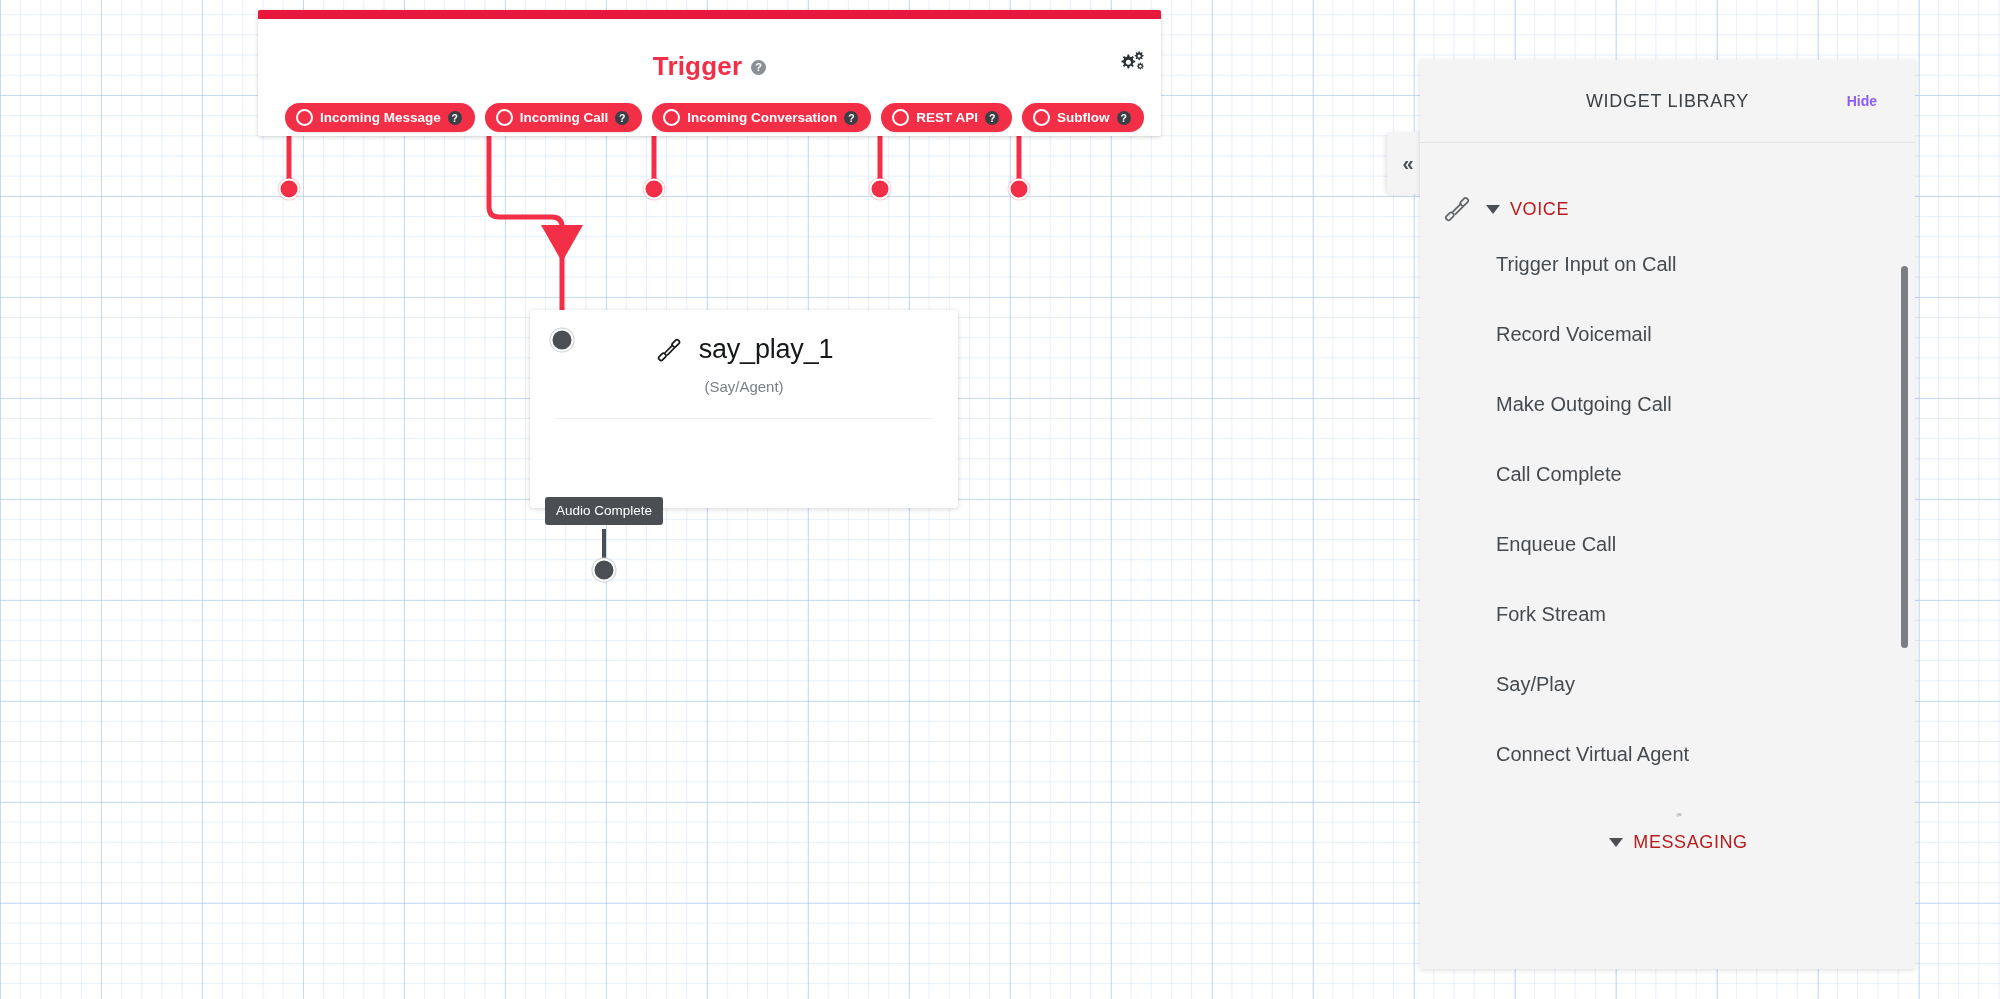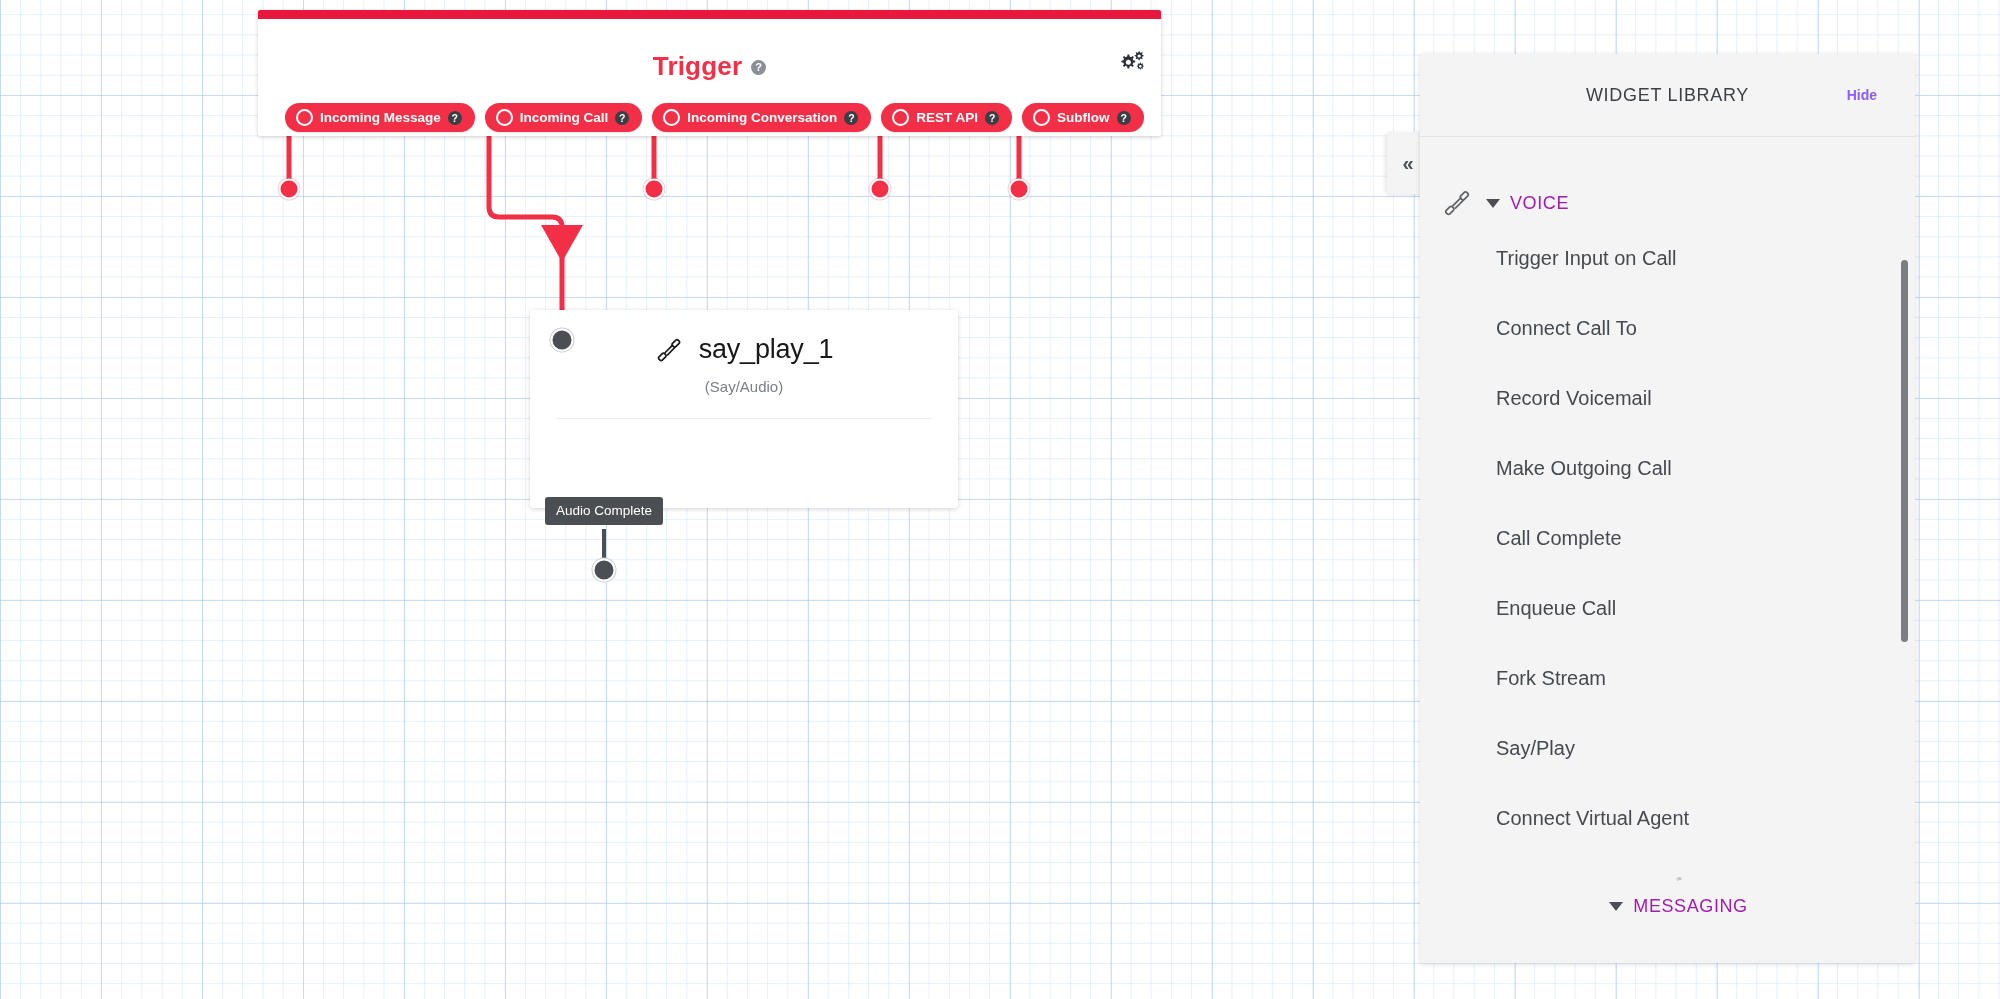--- a/index.html
+++ b/index.html
@@ -224,21 +224,21 @@
     padding: 6px 11px 7px;
     border-radius: 3px;
     white-space: nowrap;
     z-index: 7;
   }
 
   
   .lib-panel {
     position: absolute;
     left: 1420px;
-    top: 54px;
+    top: 60px;
     width: 495px;
     height: 909px;
     background: #f4f4f4;
     box-shadow: 0 1px 5px rgba(0,0,0,0.14);
     z-index: 10;
   }
   .lib-header {
     position: relative;
     height: 82px;
     border-bottom: 1px solid #e4e4e4;
@@ -272,21 +272,21 @@
   .lib-group-head {
     display: flex;
     align-items: center;
     gap: 14px;
     padding: 0 0 0 22px;
     height: 40px;
     cursor: pointer;
   }
   .lib-group-label {
     font-size: 18px;
-    color: #a21caf;
+    color: #b91c1c;
     letter-spacing: 0.6px;
     display: flex;
     align-items: center;
     gap: 10px;
   }
   .caret-down {
     width: 0; height: 0;
     border-left: 7px solid transparent;
     border-right: 7px solid transparent;
     border-top: 9px solid #4b4f54;
@@ -420,21 +420,21 @@
         <svg width="28" height="28" viewBox="0 0 28 28">
           <g fill="none" stroke="#16181a" stroke-width="1.7" stroke-linejoin="round">
             <path d="M20.8,4.1 a1.6,1.6 0 0 1 2.3,0 l1.0,1.0 a1.6,1.6 0 0 1 0,2.3 l-3.3,3.3 a1.6,1.6 0 0 1 -2.3,0 l-1.0,-1.0 a1.6,1.6 0 0 1 0,-2.3 z"></path>
             <path d="M7.3,17.6 a1.6,1.6 0 0 1 2.3,0 l1.0,1.0 a1.6,1.6 0 0 1 0,2.3 l-3.3,3.3 a1.6,1.6 0 0 1 -2.3,0 l-1.0,-1.0 a1.6,1.6 0 0 1 0,-2.3 z"></path>
             <path d="M18.0,8.7 L9.8,17.0"></path>
             <path d="M20.3,11.0 L12.1,19.3"></path>
           </g>
         </svg>
         <span>say_play_1</span>
       </div>
-      <div class="node-sub">(Say/Audio)</div>
+      <div class="node-sub">(Say/Agent)</div>
       <div class="node-divider"></div>
     </div>
   </div>
 
   <div class="dot-gray" style="left:562px; top:340px;"></div>
 
   <div class="tooltip-chip">Audio Complete</div>
   <svg class="wires" width="2000" height="999">
     <path d="M604,529 L604,565" stroke="#4b4f54" stroke-width="4" fill="none"></path>
   </svg>
@@ -460,21 +460,20 @@
             <path d="M20.3,11.0 L12.1,19.3"></path>
           </g>
         </svg>
         <span class="lib-group-label">
           <span class="caret-down"></span>
           <span>VOICE</span>
         </span>
       </div>
 
       <div class="lib-item">Trigger Input on Call</div>
-      <div class="lib-item">Connect Call To</div>
       <div class="lib-item">Record Voicemail</div>
       <div class="lib-item">Make Outgoing Call</div>
       <div class="lib-item">Call Complete</div>
       <div class="lib-item">Enqueue Call</div>
       <div class="lib-item">Fork Stream</div>
       <div class="lib-item">Say/Play</div>
       <div class="lib-item">Connect Virtual Agent</div>
 
       <div class="lib-group-head" style="margin-top:24px;flex-direction:column;">
         <svg width="30" height="30" viewBox="0 0 28 28">

